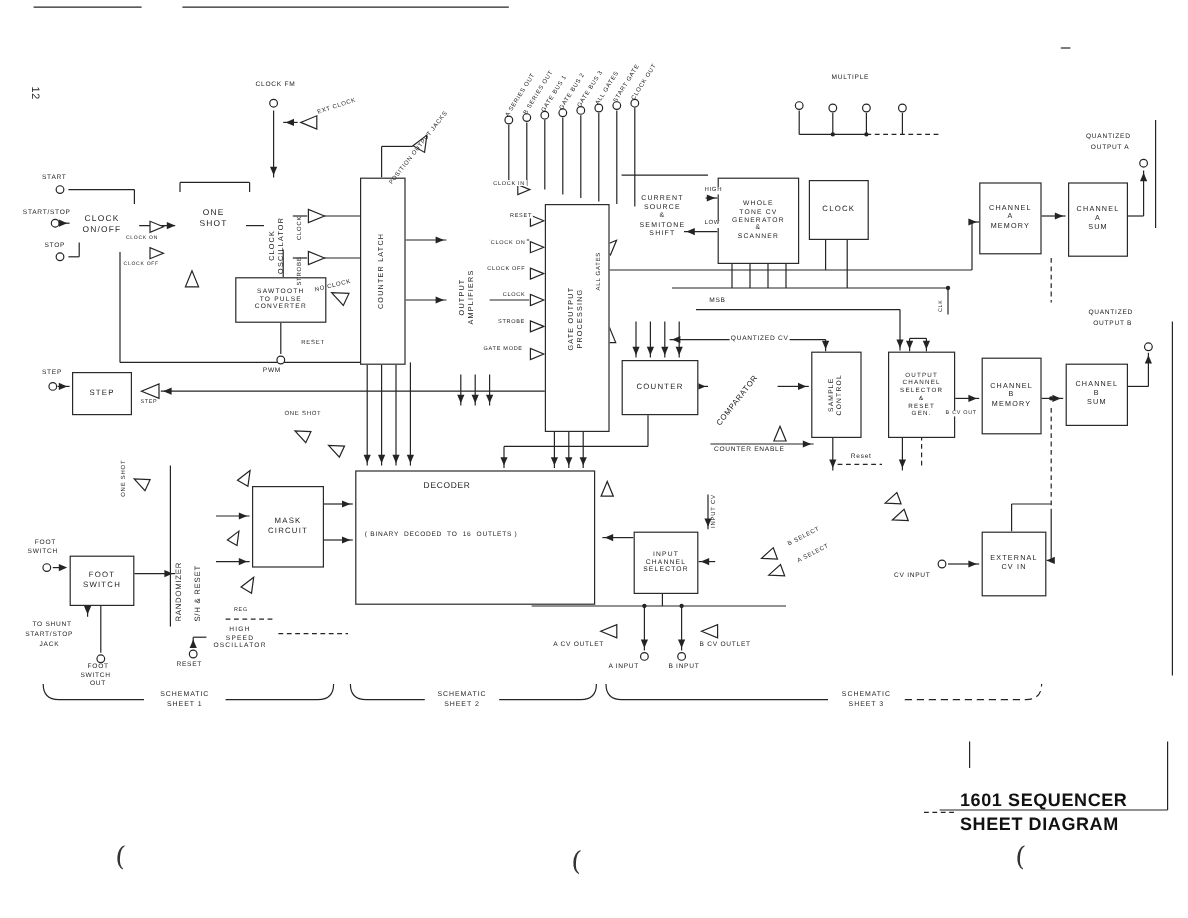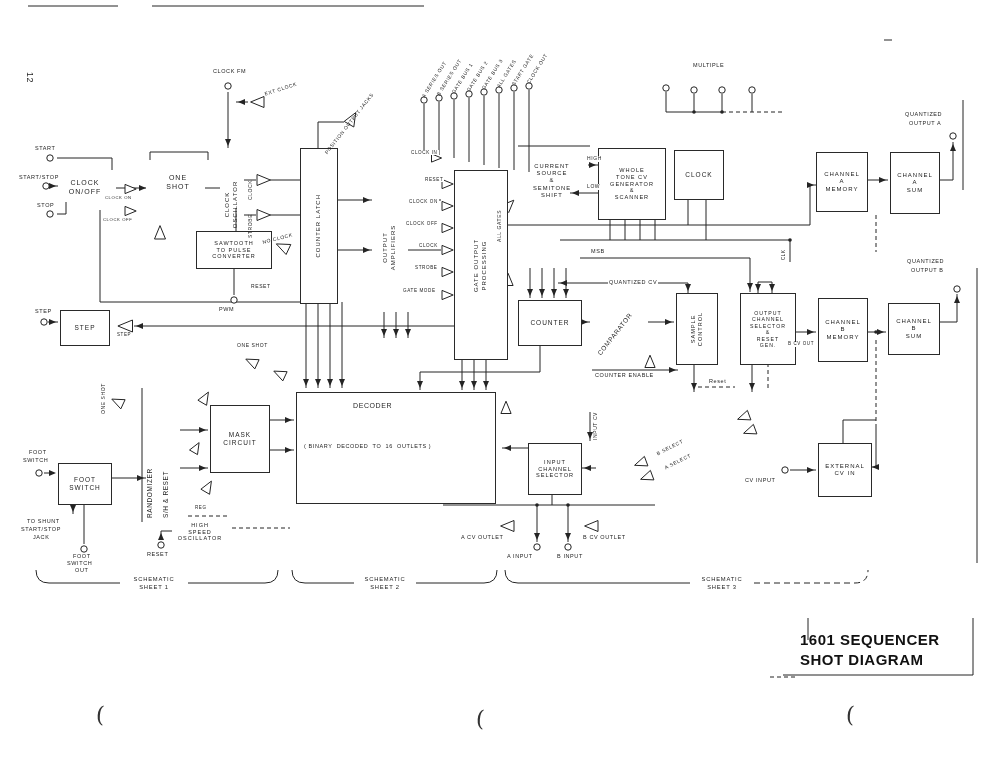--- a/index.html
+++ b/index.html
@@ -8,21 +8,21 @@
   #wires{position:absolute;left:0;top:0;z-index:1;}
   .blk{position:absolute;z-index:2;display:flex;align-items:center;justify-content:center;
        color:#222;text-align:center;}
   .blk.bordered{border:1px solid #2a2a2a;background:#fff;}
   .blk .in{letter-spacing:1px;line-height:1.25;}
   .blk.vert .in{transform:rotate(-90deg);white-space:nowrap;}
   .lbl{position:absolute;z-index:3;white-space:pre;color:#242424;letter-spacing:0.6px;
        transform-origin:0 0;line-height:1.1;}
   .lbl.bgw{background:#fff;padding:0 1px;}
   #title-block{position:absolute;z-index:3;font-weight:bold;letter-spacing:0.5px;
-       font-size:15px;line-height:1.35;color:#111;}
+       font-size:15px;line-height:1.35;color:#111;margin-top:28px;}
   .paren{position:absolute;z-index:3;font-family:"DejaVu Serif",serif;font-weight:200;
        color:#333;font-size:22px;transform:rotate(4deg);}
   .bracelbl{position:absolute;z-index:3;width:80px;text-align:center;font-size:5.8px;
        letter-spacing:0.8px;color:#242424;line-height:1.3;}
 </style>
 </head>
 <body>
 
 <div id="page">
   <svg id="wires" width="990" height="765">
@@ -280,21 +280,21 @@
       <circle cx="529" cy="86" r="3.2" fill="#fff" stroke="#242424" stroke-width="1"></circle>
       <path d="M 36 570 Q 36 583 49 583 L 120 583" fill="none" stroke="#242424" stroke-width="1"></path>
       <path d="M 188 583 L 265 583 Q 278 583 278 570" fill="none" stroke="#242424" stroke-width="1"></path>
       <path d="M 292 570 Q 292 583 305 583 L 354 583" fill="none" stroke="#242424" stroke-width="1"></path>
       <path d="M 416 583 L 484 583 Q 497 583 497 570" fill="none" stroke="#242424" stroke-width="1"></path>
       <path d="M 505 570 Q 505 583 518 583 L 690 583" fill="none" stroke="#242424" stroke-width="1"></path>
       <path d="M 754 583 L 855 583 Q 868 583 868 570" fill="none" stroke="#242424" stroke-width="1" stroke-dasharray="6 4"></path>
     </svg>
   <div id="title-block" style="left:800px;top:630px;position:absolute;">
     <div>1601 SEQUENCER</div>
-    <div>SHOT DIAGRAM</div>
+    <div>SHEET DIAGRAM</div>
   </div>
 <div class="blk" style="left: 54px; top: 166px; width: 62px; height: 44px; font-size: 7px;">
       <div class="in">
         <div>CLOCK</div>
         <div>ON/OFF</div>
       </div>
     </div>
     <div class="blk" style="left: 150px; top: 160px; width: 56px; height: 46px; font-size: 7px;">
       <div class="in">
         <div>ONE</div>

